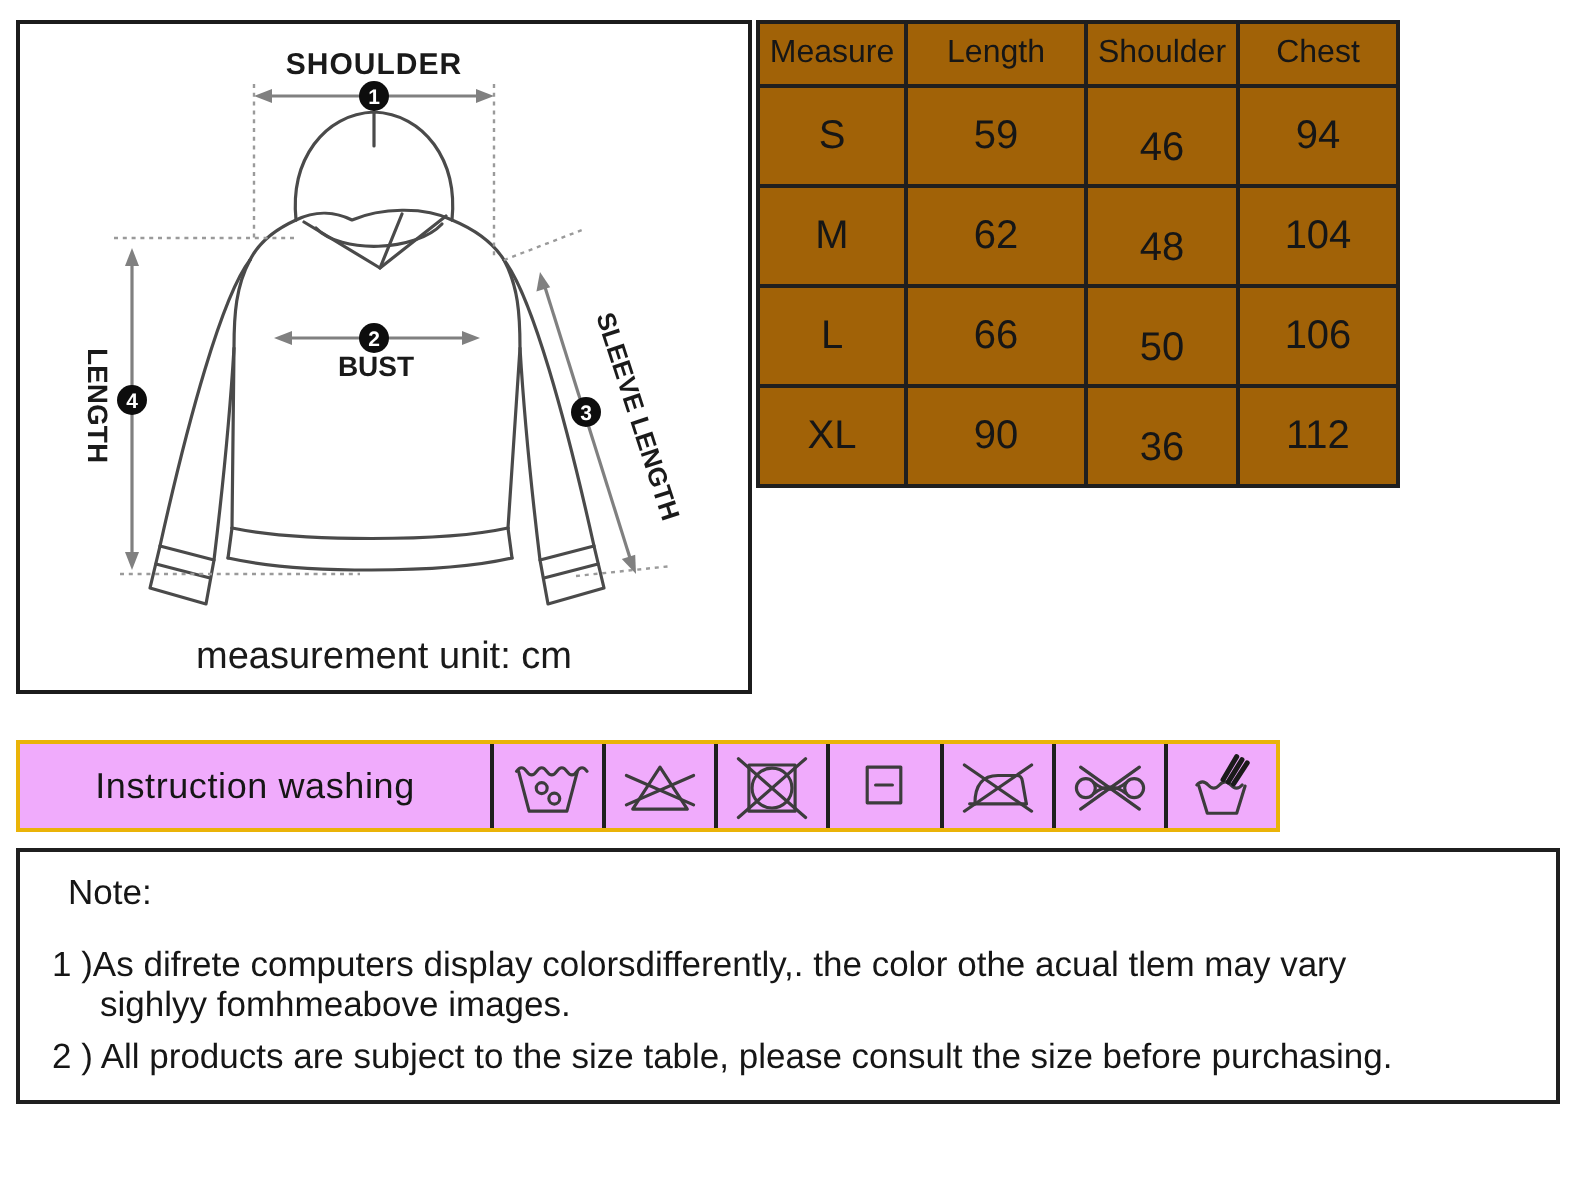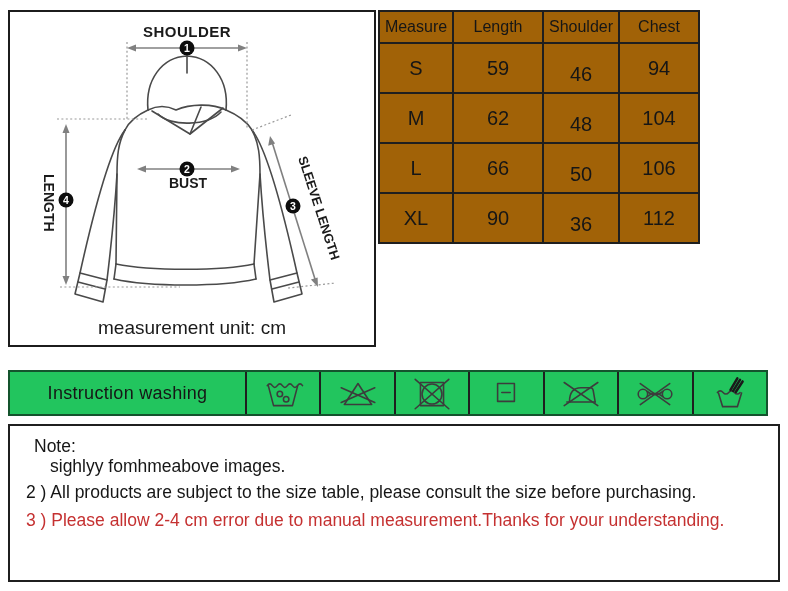--- a/index.html
+++ b/index.html
@@ -20,37 +20,37 @@
   }
   .size-table th, .size-table td {
     border:2px solid #1f1f1f; text-align:center; font-weight:400; padding:0;
   }
   .size-table th { height:30px; font-size:16px; }
   .size-table td { height:48px; font-size:20px; }
   .size-table td.col-shoulder span { display:inline-block; transform:translateY(6px); }
 
   
   .wash-row {
-    position:absolute; left:8px; top:370px; width:760px; height:46px;
-    border:2px solid #14532d; box-sizing:border-box; display:flex; background:#22c55e;
+    position:absolute; left:8px; top:370px; width:632px; height:46px;
+    border:2px solid #eab308; box-sizing:border-box; display:flex; background:#f0abfc;
   }
   .wash-label {
     width:237px; flex:0 0 237px; display:flex; align-items:center; justify-content:center;
     font-size:18px; border-right:2px solid #1f1f1f; box-sizing:border-box; letter-spacing:0.3px;
   }
   .wash-cell {
     flex:1 1 auto; display:flex; align-items:center; justify-content:center;
     border-right:2px solid #1f1f1f; box-sizing:border-box;
   }
   .wash-cell:last-child { border-right:none; }
   .wash-cell svg { width:42px; height:38px; stroke:#3c3c3c; stroke-width:1.5; fill:none; stroke-linecap:round; stroke-linejoin:round; }
 
   
   .note-box {
-    position:absolute; left:8px; top:424px; width:772px; height:158px;
+    position:absolute; left:8px; top:424px; width:772px; height:128px;
     border:2px solid #1f1f1f; box-sizing:border-box; background:#fff;
     padding:9px 30px 0 16px; font-size:17.5px; line-height:20px;
   }
   .note-title { margin:1px 0 0 8px; }
   .note-line1 { margin-top:16px; }
   .note-cont  { margin:0 0 0 24px; }
   .note-line2 { margin-top:6px; }
   .note-warning { margin-top:8px; color:#c53131; }
 </style>
 </head>
@@ -245,18 +245,18 @@
           <line x1="20.5" y1="15" x2="27" y2="4"></line>
           <line x1="23" y1="16" x2="29.5" y2="5.5"></line>
           <line x1="25.5" y1="17" x2="32" y2="7"></line>
         </g>
       </svg>
     </div>
   </div>
 
   <div class="note-box">
     <div class="note-title">Note:</div>
+    <div class="note-line1">1 )As difrete computers display colorsdifferently,. the color othe acual tlem may vary</div>
     <div class="note-cont">sighlyy fomhmeabove images.</div>
     <div class="note-line2">2 ) All products are subject to the size table, please consult the size before purchasing.</div>
-    <div class="note-warning">3 ) Please allow 2-4 cm error due to manual measurement.Thanks for your understanding.</div>
   </div>
 
 </div>
 
 </body></html>

